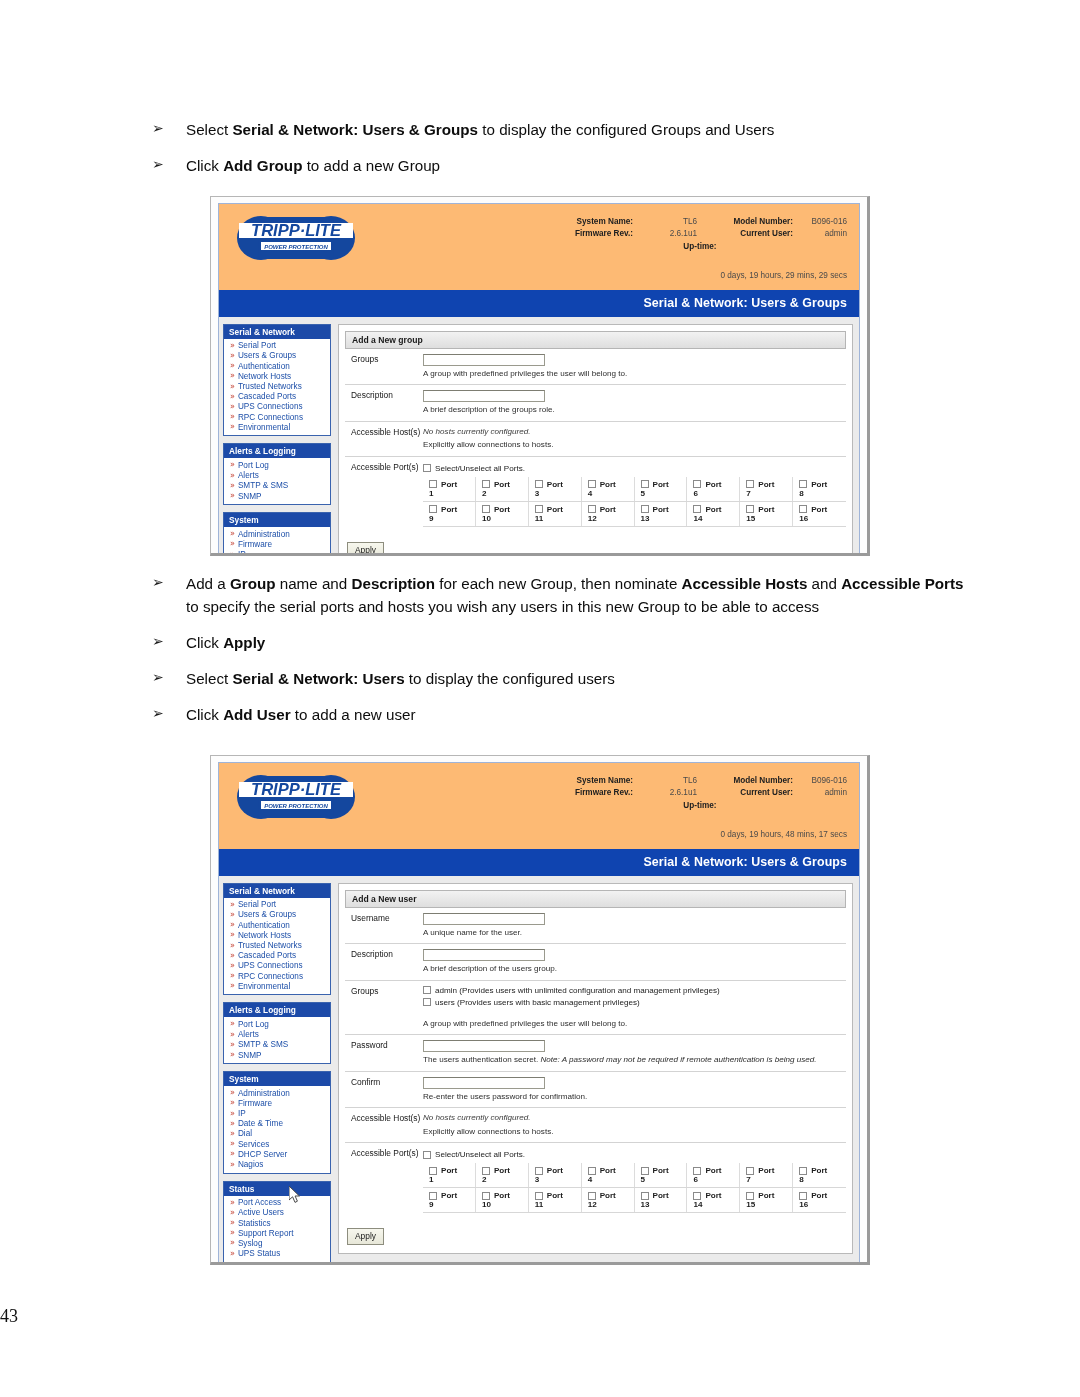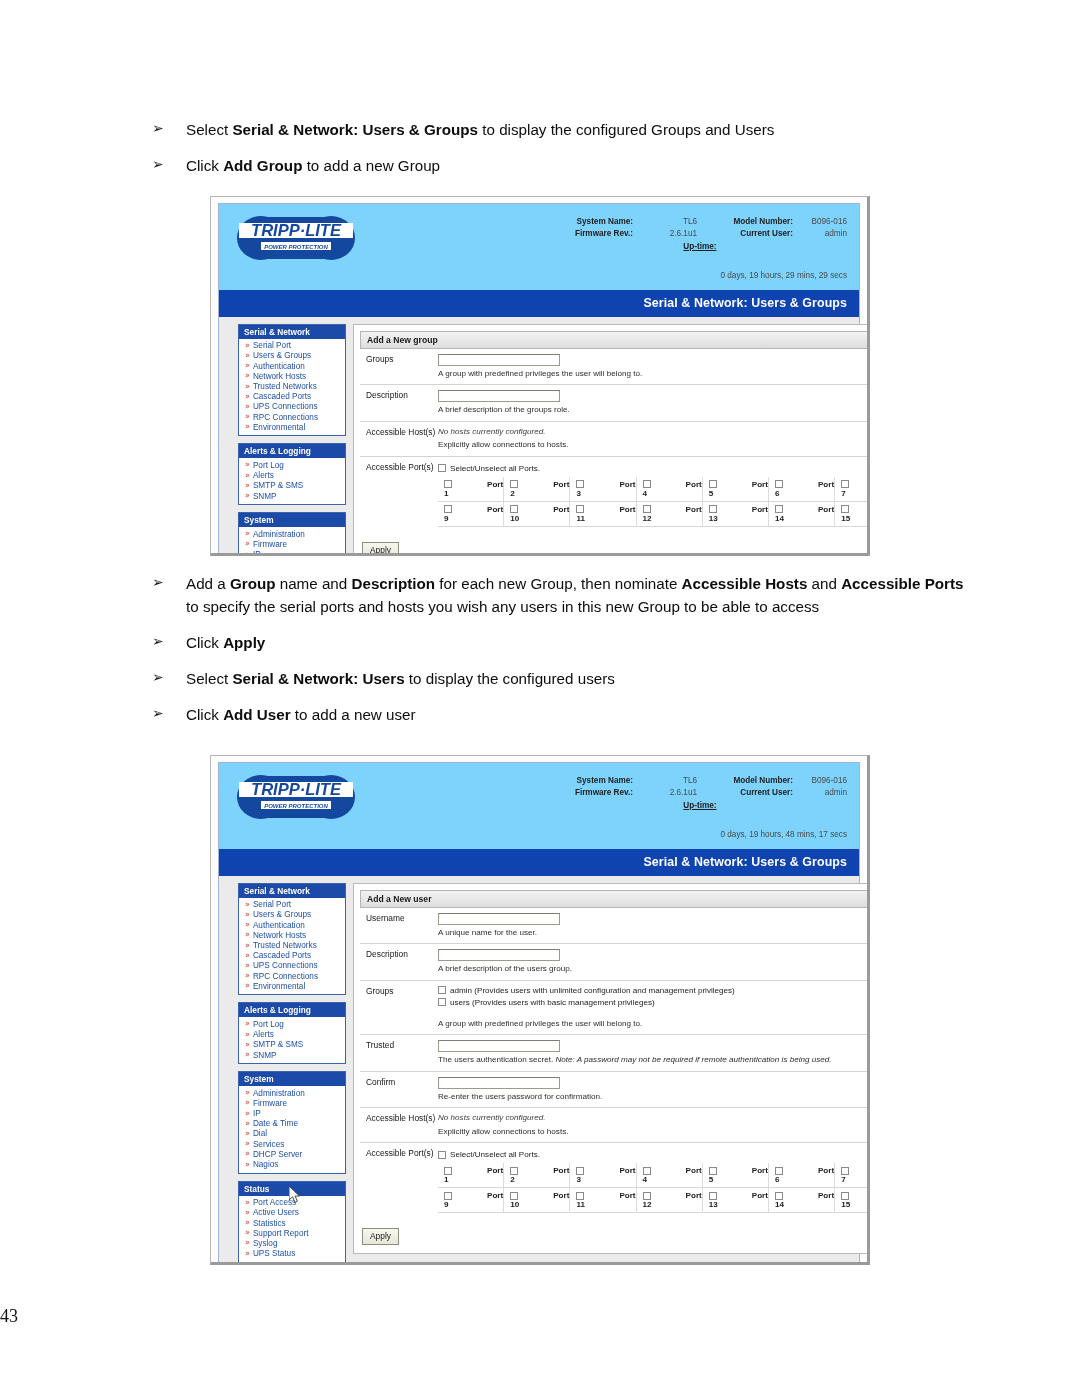--- a/index.html
+++ b/index.html
@@ -58,21 +58,21 @@
     border: 1px solid #9fb4d8;
     background: #ffffff;
     box-sizing: border-box;
   }
 
   
   .ui-head {
     display: flex;
     align-items: flex-start;
     justify-content: space-between;
-    background: #7dd3fc;
+    background: #fdba74;
     padding: 9px 12px 8px 12px;
     min-height: 62px;
     box-sizing: border-box;
   }
   .logo { width: 130px; flex: 0 0 130px; }
   .logo svg { display: block; width: 130px; height: 50px; }
 
   .sysinfo {
     display: flex;
     flex-direction: column;
@@ -83,37 +83,37 @@
     padding-top: 3px;
   }
   .sysrow { display: flex; white-space: nowrap; }
   .si-lab { font-weight: bold; color: #202020; text-align: right; }
   .si-val { color: #4a4a4a; text-align: right; }
   .w-lab1 { width: 86px; }
   .w-val1 { width: 64px; }
   .w-lab2 { width: 96px; }
   .w-val2 { width: 54px; }
   .uptime { margin-top: 1px; }
-  .uptime .si-lab { width: auto; margin-right: 4px; text-decoration: underline; }
+  .uptime .si-lab { width: auto; margin-right: 4px; }
   .uptime .si-val { width: auto; margin-top: 29px; }
 
   .ui-titlebar {
     background: #0f44b0;
     color: #ffffff;
     font-size: 12.4px;
     font-weight: bold;
     text-align: right;
     padding: 6px 12px 7px 0;
     letter-spacing: .1px;
   }
 
   .ui-body {
     display: flex;
     background: #ebebeb;
-    padding: 7px 6px 6px 19px;
+    padding: 7px 6px 6px 4px;
     box-sizing: border-box;
     align-items: flex-start;
   }
 
   
   .sidebar { width: 108px; flex: 0 0 108px; }
   .nav-block {
     border: 1px solid #3a63ae;
     background: #ffffff;
     margin-bottom: 7px;
@@ -216,21 +216,21 @@
   }
   .port-grid.first { margin-top: 4px; border-top: none; }
   .port-cell {
     border-right: 1px solid #dcdcdc;
     padding: 3px 0 3px 6px;
     box-sizing: border-box;
   }
   .port-cell:last-child { border-right: none; }
   .port-top {
     display: flex; align-items: center;
-    font-size: 8.1px; font-weight: bold; color: #1d1d1d; gap: 31px;
+    font-size: 8.1px; font-weight: bold; color: #1d1d1d;
   }
   .port-num { font-size: 8.1px; font-weight: bold; color: #1d1d1d; padding-left: 0px; }
 
   .applybar { padding: 7px 0 2px 2px; }
   .apply-btn {
     display: inline-block;
     font-size: 8.4px;
     color: #1a1a1a;
     background: linear-gradient(#f7f7ee, #e7e7d8);
     border: 1px solid #8d8d7e;
@@ -770,21 +770,21 @@
                 </label>
                 <label class="cbline">
                   <span class="cb"></span>
                   <span>users (Provides users with basic management privileges)</span>
                 </label>
                 <div style="height: 6px;"></div>
                 <div class="hint">A group with predefined privileges the user will belong to.</div>
               </div>
             </div>
             <div class="frow">
-              <div class="flabel">Trusted</div>
+              <div class="flabel">Password</div>
               <div class="ffield">
                 <input class="tinput" type="text" style="">
                 <div class="hint"><span>The users authentication secret. </span><i>Note: A password may not be required if remote authentication is being used.</i></div>
               </div>
             </div>
             <div class="frow">
               <div class="flabel">Confirm</div>
               <div class="ffield">
                 <input class="tinput" type="text" style="">
                 <div class="hint">Re-enter the users password for confirmation.</div>

